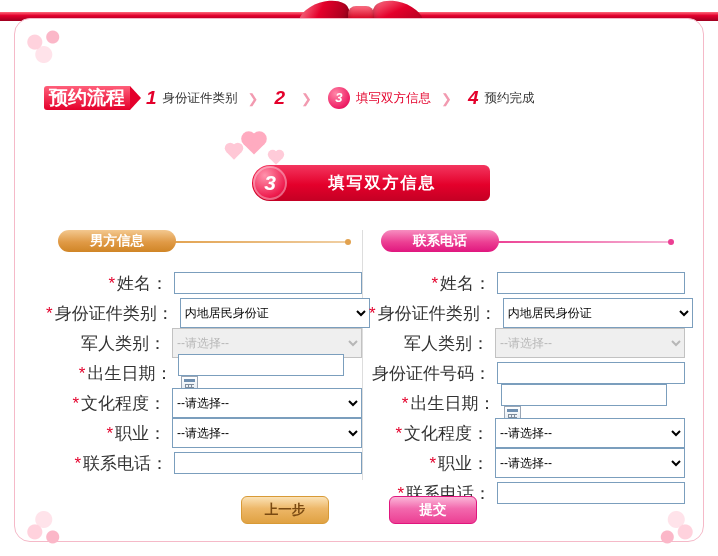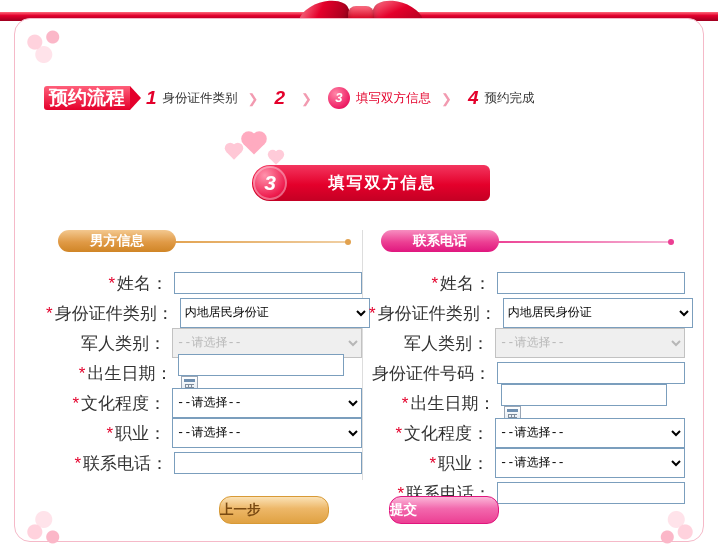--- a/index.html
+++ b/index.html
@@ -308,21 +308,21 @@
     padding: 1px 2px;
     box-sizing: content-box;
     background: #fff;
     color: #000;
   }
   input.tb.with-cal { width: 160px; }
   select.sel {
     width: 190px;
     height: 30px;
     font-size: 12px;
-    font-family: Liberation Mono, monospace;
+    font-family: Liberation Sans, sans-serif;
     border: 1px solid #7b9ebd;
     background: #fff;
     color: #000;
   }
   select.sel.disabled {
     background: #e9e9e9;
     color: #9a9a9a;
     border: 1px solid #a9a9a9;
   }
   .cal-btn {
@@ -355,26 +355,27 @@
   
   .actions {
     position: absolute;
     top: 496px; left: 0;
     width: 718px;
     display: flex;
     justify-content: center;
     gap: 60px;
   }
   .btn {
-    width: 110px; height: 28px;
+    width: 88px; height: 28px;
     line-height: 26px;
+    text-align: center;
     font-size: 13.5px;
     font-weight: bold;
     color: #fff;
-    border-radius: 12px;
+    border-radius: 6px;
     cursor: pointer;
     border: 1px solid #fff;
     box-sizing: border-box;
   }
   .btn.prev {
     background: linear-gradient(180deg, #fbe2b6 0%, #edb768 45%, #e0a243 100%);
     color: #7a4a12;
     border: 1px solid #d89a36;
   }
   .btn.submit {

